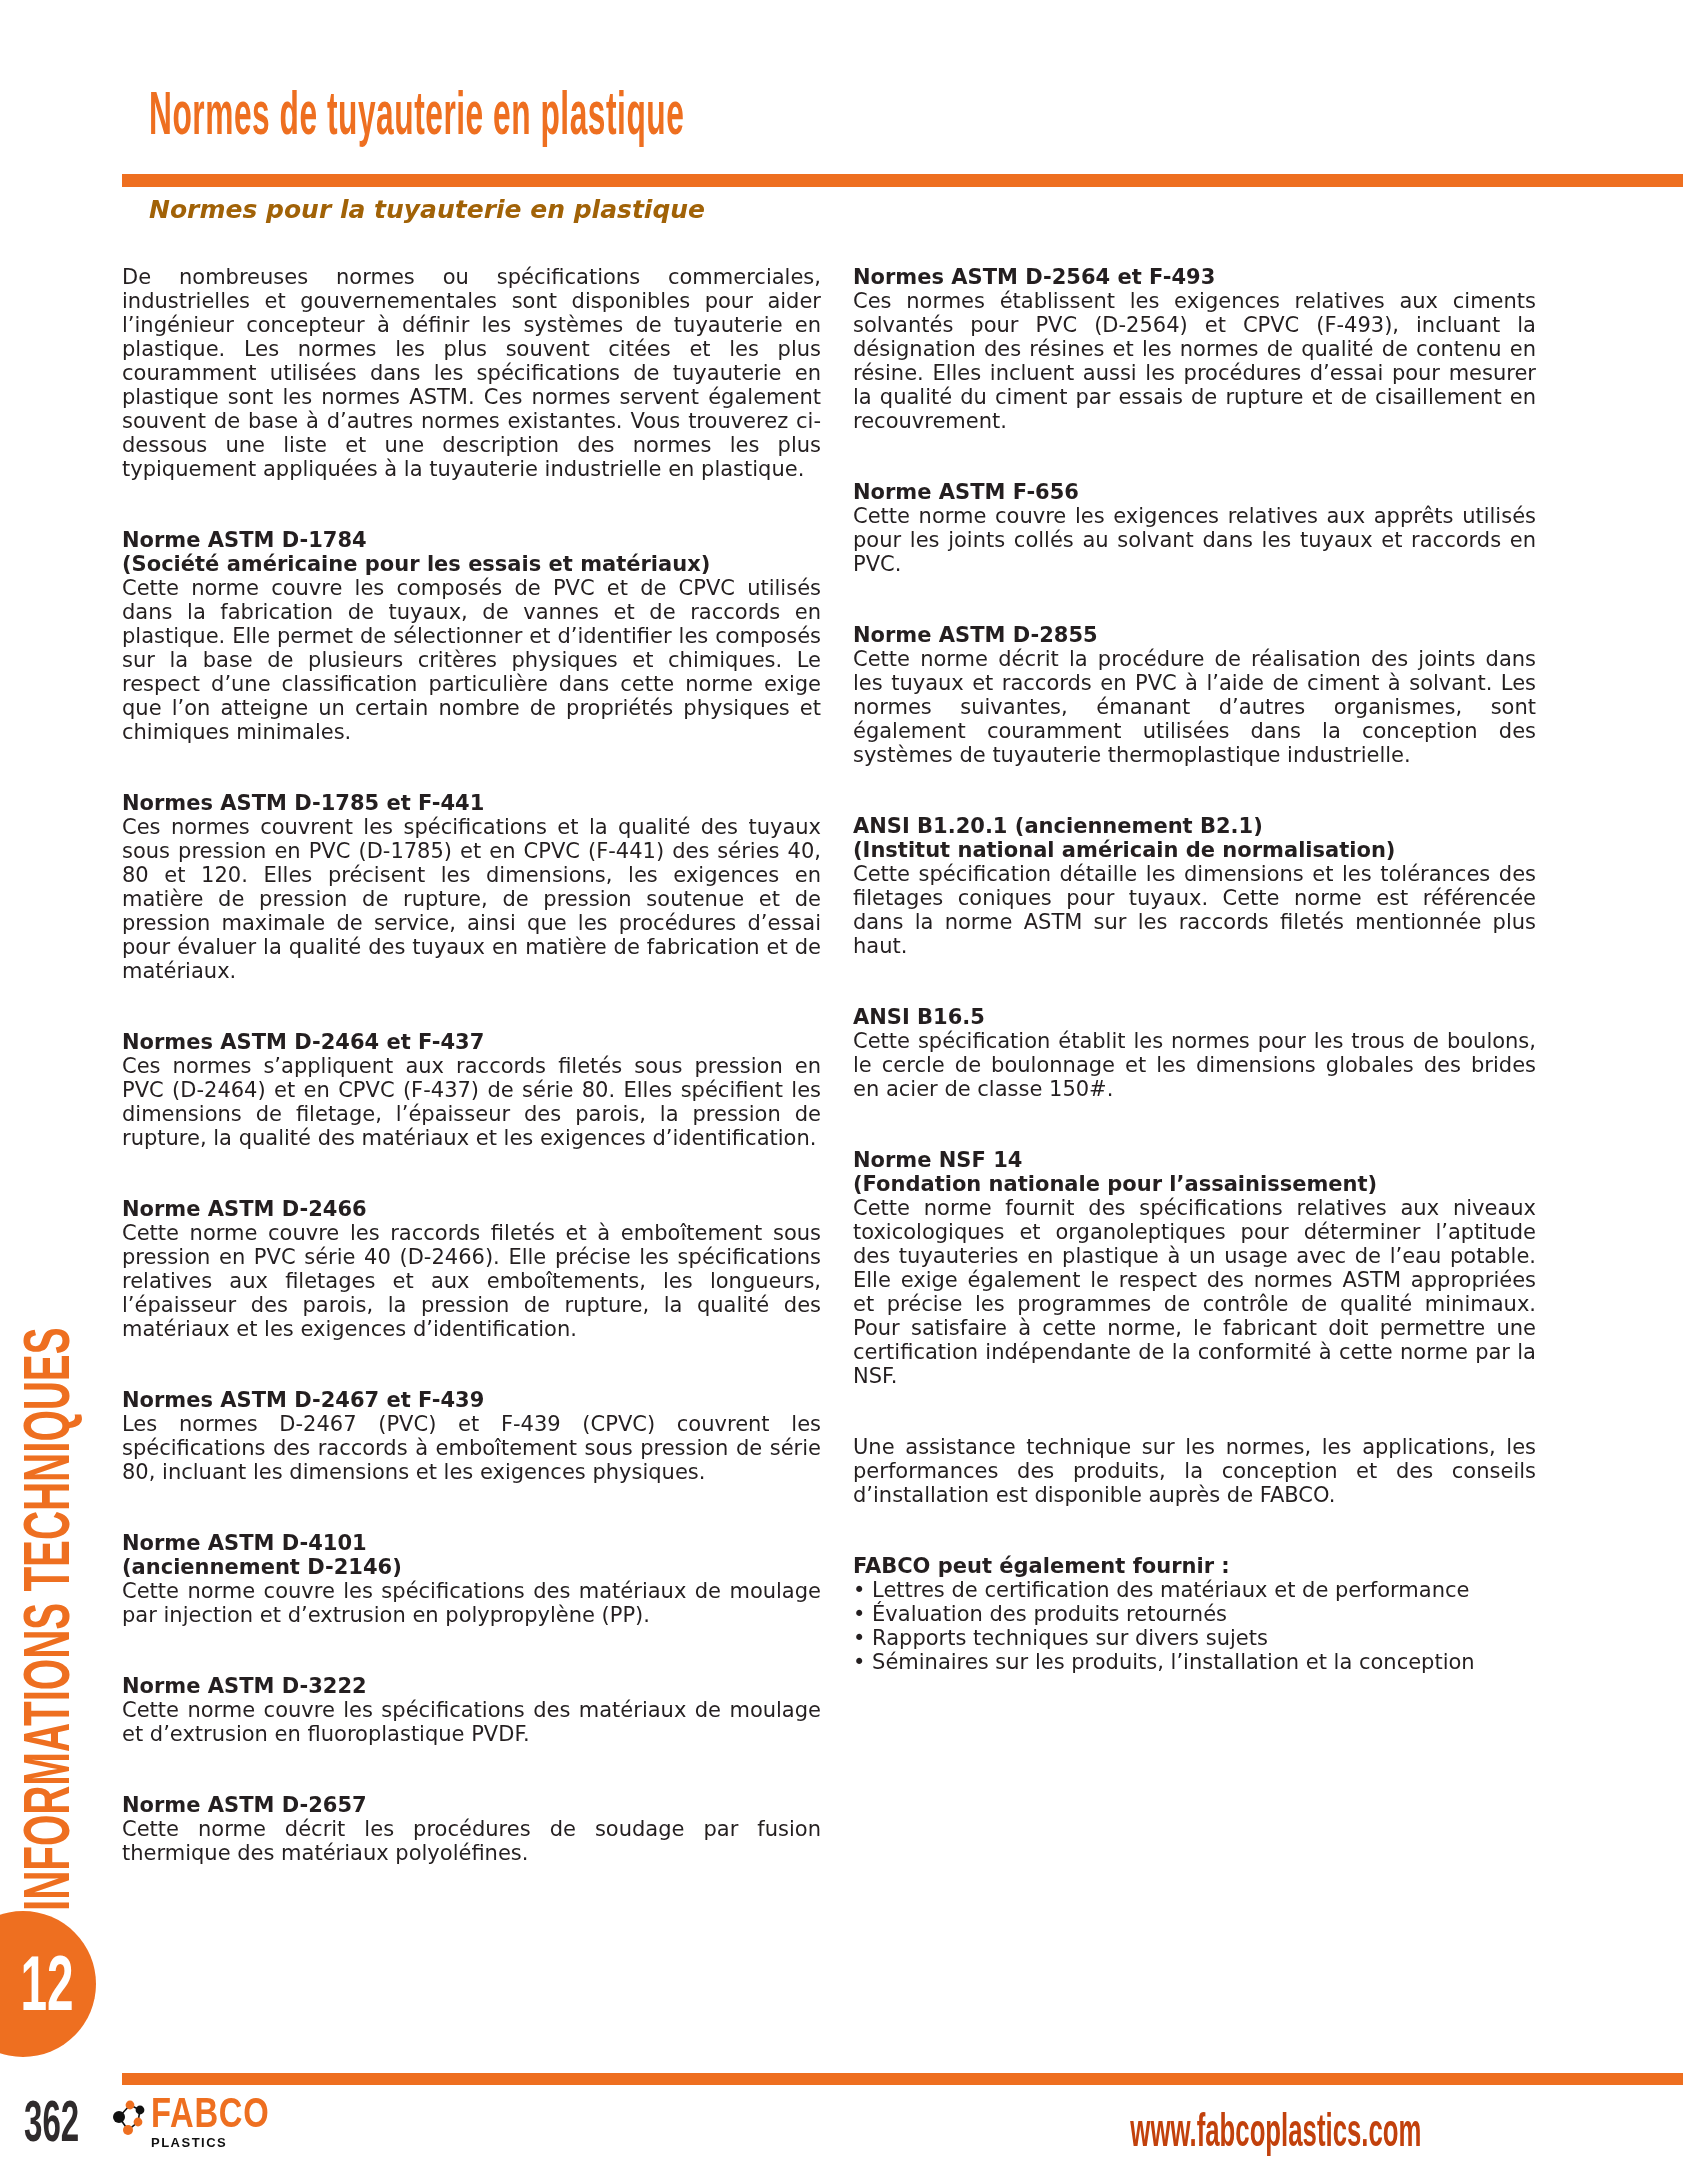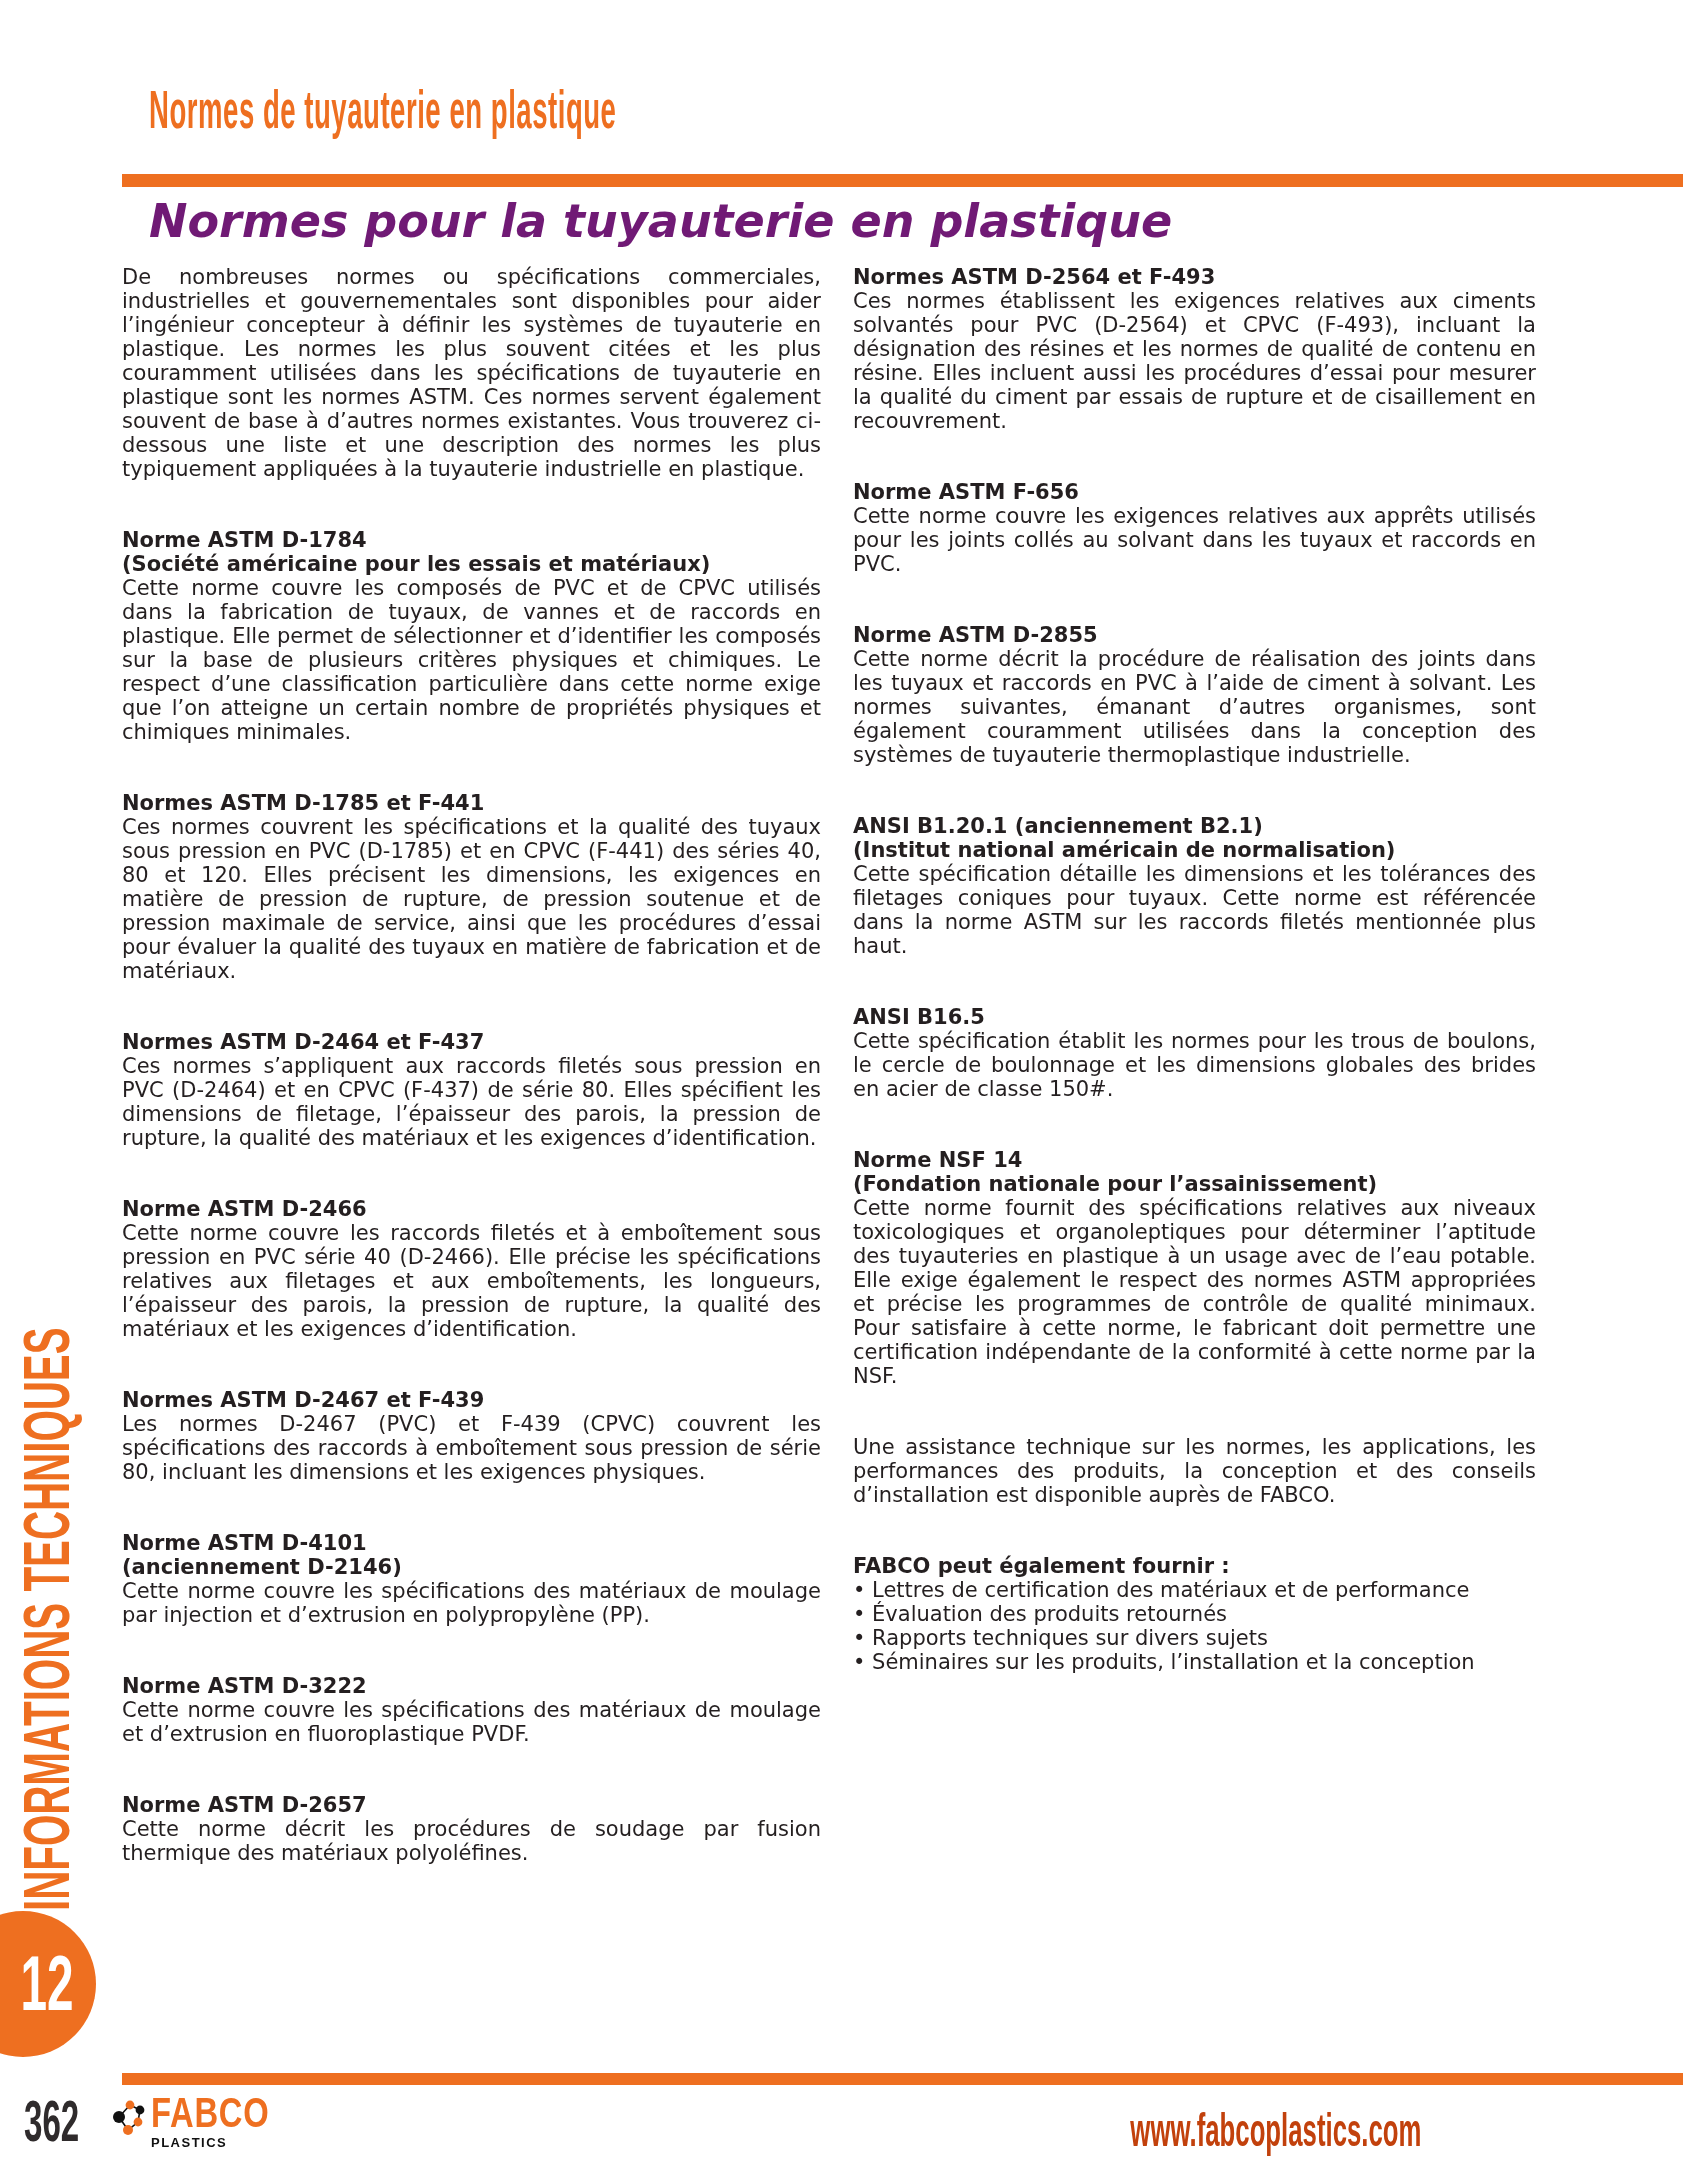--- a/index.html
+++ b/index.html
@@ -13,21 +13,21 @@
     color: #241f20;
   }
 
   
   #page-title {
     position: absolute;
     left: 149px;
     top: 83px;
     font-family: "Liberation Sans", sans-serif;
     font-weight: bold;
-    font-size: 53px;
+    font-size: 61px;
     line-height: 1;
     color: var(--accent);
     white-space: nowrap;
   }
   #page-title .squeeze {
     display: inline-block;
     transform: scaleX(0.52);
     transform-origin: 0 50%;
     letter-spacing: 1px;
   }
@@ -38,23 +38,23 @@
     width: 1561px;
     height: 13px;
     background: var(--accent);
   }
   #page-subtitle {
     position: absolute;
     left: 149px;
     top: 196px;
     font-weight: bold;
     font-style: italic;
-    font-size: 46px;
+    font-size: 25px;
     line-height: 1.1;
-    color: #701a75;
+    color: #a16207;
     white-space: nowrap;
   }
 
   
   .col {
     position: absolute;
     top: 265px;
     font-size: 21px;
     line-height: 24px;
   }

